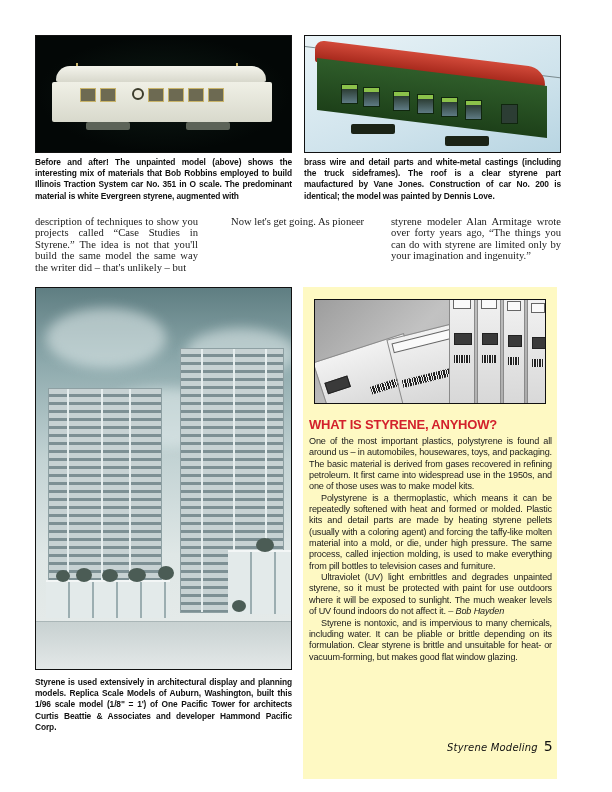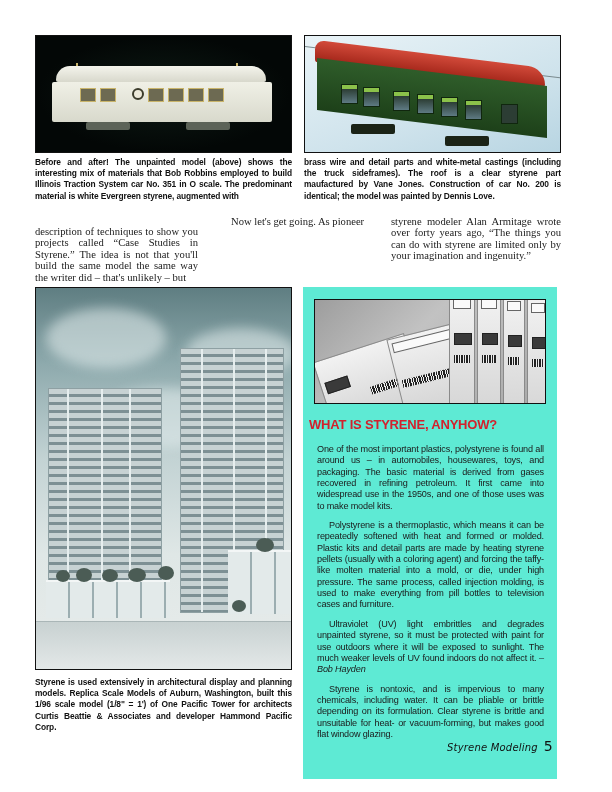--- a/index.html
+++ b/index.html
@@ -25,46 +25,46 @@
     #photo-painted .win { position:absolute; width:17px; height:20px; background:linear-gradient(#8bc24a 0 4px,#2c3d34 4px,#5e7a83); border:1px solid #10260e; }
     #photo-painted .truck { position:absolute; width:44px; height:10px; background:#1b2316; border-radius:2px; }
 
     .caption { position: absolute; font-family: "Liberation Sans", sans-serif; font-size: 8.4px; line-height: 11.2px; font-weight: bold; color: #111; text-align: justify; letter-spacing: -0.1px; }
     #caption-top-left { left: 35px; top: 157px; width: 257px; }
     #caption-top-right { left: 304px; top: 157px; width: 257px; }
 
     .body-col { position: absolute; font-family: "Liberation Serif", serif; font-size: 10.6px; line-height: 11.4px; color: #1a1a1a; text-align: justify; }
     .body-col p { margin: 0; }
     .body-col .indent { text-indent: 16px; }
-    #col-1 { left: 35px; top: 226px; width: 163px; }
+    #col-1 { left: 35px; top: 216px; width: 163px; }
     #col-2 { left: 215px; top: 216px; width: 163px; }
     #col-3 { left: 391px; top: 216px; width: 170px; }
 
     
     #photo-tower { left: 35px; top: 287px; width: 257px; height: 383px; background: linear-gradient(180deg,#5f7e82 0%,#8eaaad 20%,#c3d3d4 45%,#dfe7e6 70%,#e8eceb 100%); }
     #photo-tower .cloud { position:absolute; border-radius:50%; background:rgba(230,238,238,0.55); filter: blur(6px); }
     .tower { position:absolute; background: repeating-linear-gradient(180deg,#c7d2d3 0 5px,#7d9094 5px 8px); border:1px solid #8ea0a3; }
     .tower .mullion { position:absolute; top:0; bottom:0; width:2px; background:#e6eeee; }
     #photo-tower .podium { position:absolute; background: repeating-linear-gradient(90deg,#e3eaea 0 22px,#9caeb1 22px 24px); border-top:2px solid #f3f6f6; }
     #photo-tower .tree { position:absolute; border-radius:50%; background:#4b5c55; }
     #photo-tower .ground { position:absolute; left:0; right:0; bottom:0; height:48px; background:linear-gradient(#c8d1d1,#e3e8e8); border-top:1px solid #aab6b7; }
 
     #caption-tower { left: 35px; top: 677px; width: 257px; }
 
     
-    #sidebar { position:absolute; left:303px; top:287px; width:254px; height:492px; background:#5eead4; }
+    #sidebar { position:absolute; left:303px; top:287px; width:254px; height:492px; background:#fef9c3; }
     #photo-strips { left: 11px; top: 12px; width: 232px; height: 105px; background: linear-gradient(135deg,#9d9d9d 0%,#c2c2c2 40%,#a9a9a9 100%); }
     .strip { position:absolute; background:linear-gradient(#f2f2f2,#d5d5d5); border:1px solid #8a8a8a; }
     .strip .label { position:absolute; left:3px; right:3px; top:4px; height:10px; border:1px solid #666; background:#fafafa; }
     .strip .barcode { position:absolute; left:4px; right:4px; height:8px; background:repeating-linear-gradient(90deg,#222 0 1px,#eee 1px 2px,#222 2px 4px,#eee 4px 5px); }
     .strip .logo { position:absolute; left:4px; width:24px; height:12px; background:#3a3a3a; border:1px solid #222; }
 
     #sidebar-title { position:absolute; left:6px; top:130px; font-family:"Liberation Sans", sans-serif; font-size:13px; font-weight:bold; color:#d3202c; letter-spacing:-0.2px; }
     #sidebar-text { position:absolute; left:6px; top:149px; width:243px; font-family:"Liberation Sans", sans-serif; font-size:9.1px; line-height:11.35px; color:#1a1a1a; text-align: justify; letter-spacing:-0.15px; }
-    #sidebar-text p { margin:8px; }
+    #sidebar-text p { margin:0; }
     #sidebar-text .indent { text-indent: 12px; }
     #sidebar-text .author { font-style: italic; }
 
     #footer { position:absolute; left:447px; top:736px; font-family:"DejaVu Sans", sans-serif; color:#111; white-space:nowrap; }
     #footer .section { font-size: 10px; letter-spacing: 0.2px; font-style: italic; }
     #footer .page { font-size: 14px; margin-left: 6px; }
   </style>
 </head>
 <body>
 

